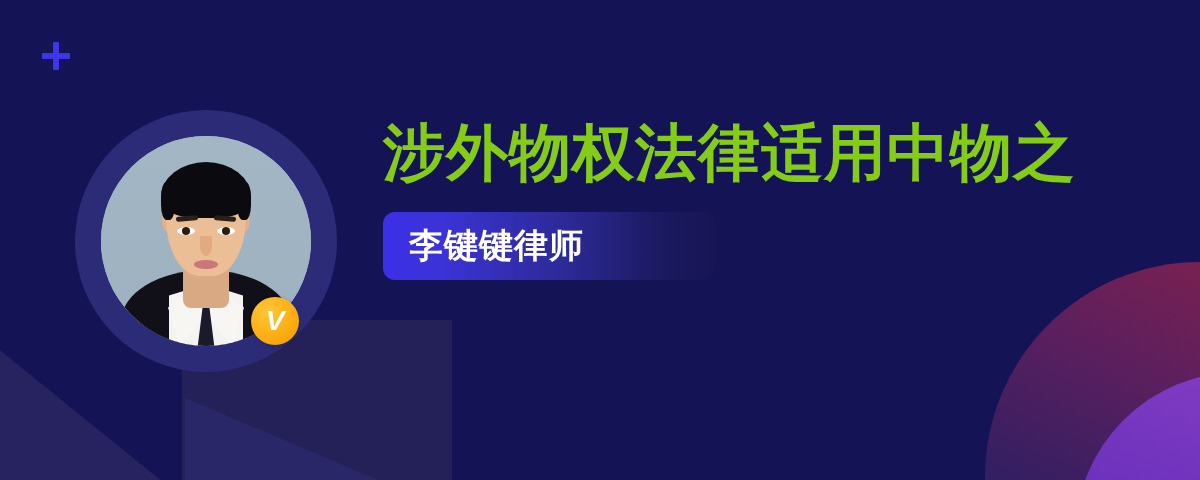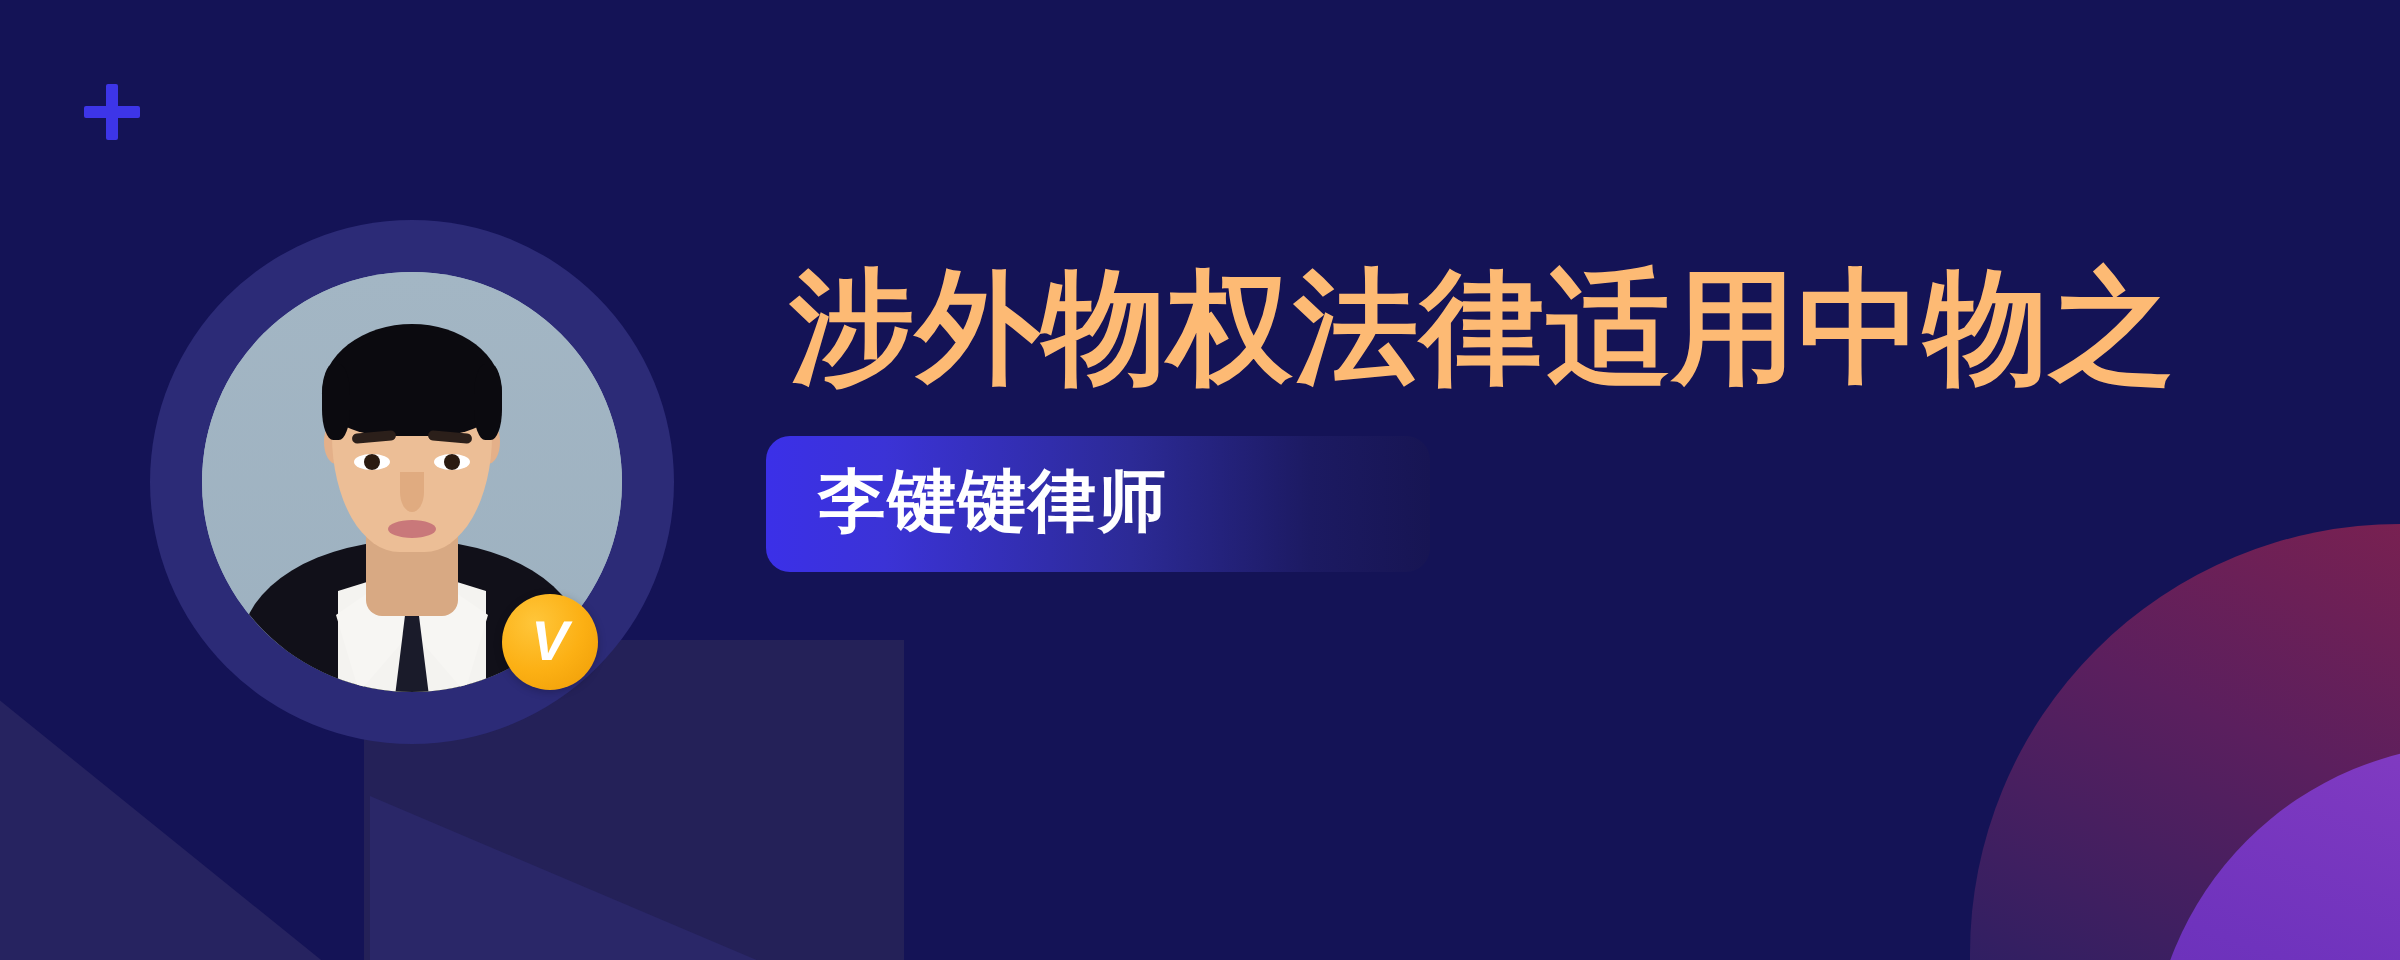--- a/index.html
+++ b/index.html
@@ -295,29 +295,30 @@
   }
 
   
   .content {
     position: absolute;
     left: 383px;
     top: 112px;
     width: 720px;
   }
   .headline {
-    margin: 12px;
-    color: #fdba74;
+    margin: 0;
+    color: #84cc16;
     font-size: 62px;
     font-weight: bold;
     line-height: 82px;
     letter-spacing: 1px;
     white-space: nowrap;
   }
   .name-badge {
+    margin-top: 18px;
     display: inline-block;
     padding: 16px 26px 18px 26px;
     border-radius: 12px;
     background: linear-gradient(90deg, #3b30e8 0%, #3b33d6 18%, #2c2a96 55%, #1c1a62 82%, #171553 100%);
     color: #ffffff;
     font-size: 34px;
     font-weight: bold;
     line-height: 1;
     letter-spacing: 1px;
     min-width: 280px;

